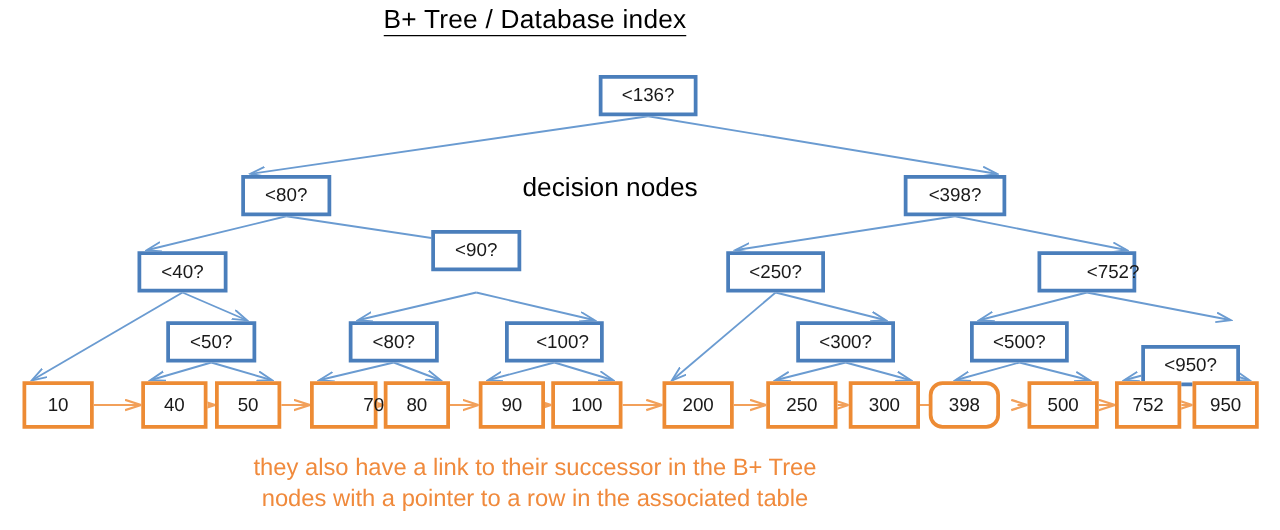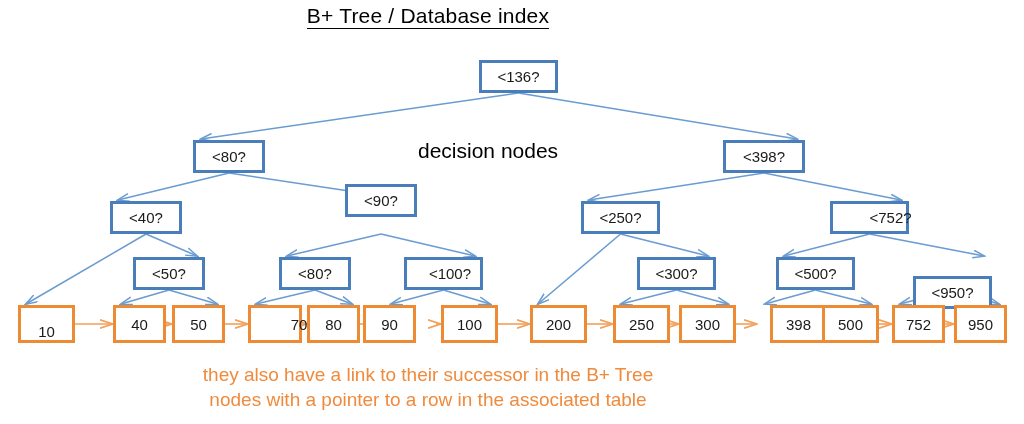--- a/index.html
+++ b/index.html
@@ -159,51 +159,51 @@
       </div>
       <div class="node decision" style="left: 637px; top: 257px; width: 79px;">
         <span>&lt;300?</span>
       </div>
       <div class="node decision" style="left: 776px; top: 257px; width: 79px;">
         <span>&lt;500?</span>
       </div>
       <div class="node decision" style="left: 913px; top: 257px; width: 79px; margin-top: 19px;">
         <span>&lt;950?</span>
       </div>
-      <div class="node leaf" style="left: 18px; top: 305px; width: 57px; align-items: flex-end;">
+      <div class="node leaf" style="left: 18px; top: 305px; width: 57px;">
         <span>10</span>
       </div>
       <div class="node leaf" style="left: 113px; top: 305px; width: 53px;">
         <span>40</span>
       </div>
       <div class="node leaf" style="left: 172px; top: 305px; width: 53px;">
         <span>50</span>
       </div>
       <div class="node leaf" style="left: 248px; top: 305px; width: 53px; padding-left: 48px;">
         <span>70</span>
       </div>
       <div class="node leaf" style="left: 307px; top: 305px; width: 53px;">
         <span>80</span>
       </div>
-      <div class="node leaf" style="left: 363px; top: 305px; width: 53px;">
+      <div class="node leaf" style="left: 383px; top: 305px; width: 53px;">
         <span>90</span>
       </div>
       <div class="node leaf" style="left: 441px; top: 305px; width: 57px;">
         <span>100</span>
       </div>
       <div class="node leaf" style="left: 530px; top: 305px; width: 57px;">
         <span>200</span>
       </div>
       <div class="node leaf" style="left: 613px; top: 305px; width: 57px;">
         <span>250</span>
       </div>
       <div class="node leaf" style="left: 679px; top: 305px; width: 57px;">
         <span>300</span>
       </div>
-      <div class="node leaf" style="left: 770px; top: 305px; width: 57px;">
+      <div class="node leaf" style="left: 743px; top: 305px; width: 57px; border-radius: 11px;">
         <span>398</span>
       </div>
       <div class="node leaf" style="left: 822px; top: 305px; width: 57px;">
         <span>500</span>
       </div>
       <div class="node leaf" style="left: 892px; top: 305px; width: 53px;">
         <span>752</span>
       </div>
       <div class="node leaf" style="left: 954px; top: 305px; width: 53px;">
         <span>950</span>

